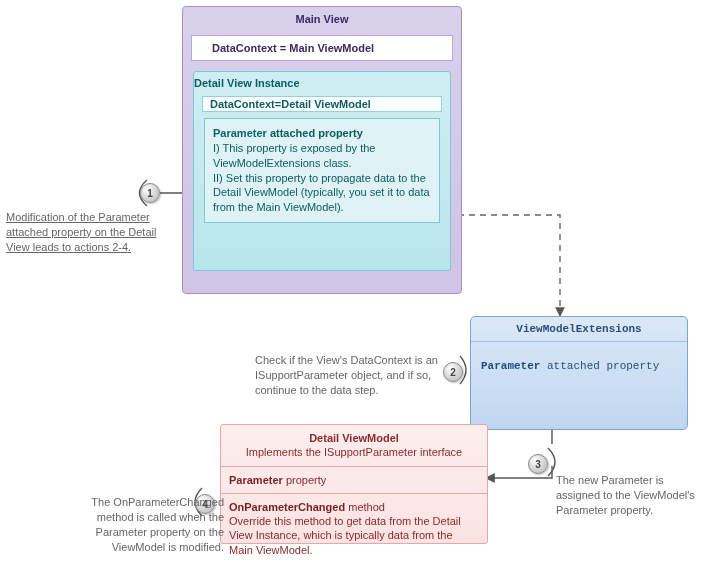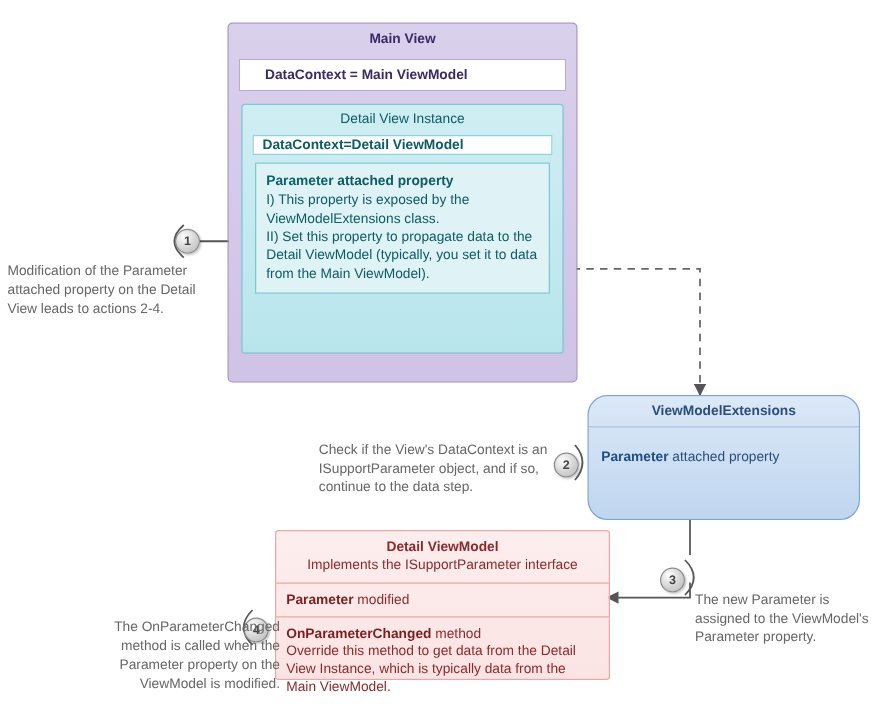--- a/index.html
+++ b/index.html
@@ -17,21 +17,20 @@
   .canvas { position: absolute; inset: 0; }
 
   
   .main-view {
     position: absolute;
     left: 182px; top: 6px;
     width: 280px; height: 288px;
     background: linear-gradient(#d9d0ec, #cfc3e6);
     border: 1px solid #a591c9;
     border-radius: 4px;
-    margin-top: 12px;
   }
   .main-view-title {
     text-align: center;
     font-weight: bold;
     color: #3b2a63;
     padding: 6px 0 4px;
   }
   .main-datacontext {
     margin: 6px 8px 8px;
     background: #fff;
@@ -43,22 +42,22 @@
 
   
   .detail-view {
     margin: 10px 10px 10px 10px;
     background: linear-gradient(#cfeef3, #b8e5ec);
     border: 1px solid #7bc9d4;
     border-radius: 3px;
     height: 200px;
   }
   .detail-view-title {
-    text-align: center;
-    font-weight: normal;
+    text-align: left;
+    font-weight: bold;
     color: #0b5c63;
     padding: 5px 0 3px;
   }
   .detail-datacontext {
     margin: 4px 8px 6px;
     background: #fff;
     border: 1px solid #8fd4dc;
     padding: 1px 7px;
     font-weight: bold;
     color: #0b5c63;
@@ -71,24 +70,25 @@
     color: #0b5c63;
     line-height: 1.35;
   }
   .parameter-ap .hd { font-weight: bold; }
   .parameter-ap .hd .strong { color: #08646c; }
 
   
   .vmext {
     position: absolute;
     left: 470px; top: 316px;
-    width: 218px; height: 100px;
+    width: 218px; height: 114px;
     background: linear-gradient(#dbe8f7, #bfd6ef);
     border: 1px solid #7aa6d6;
-    border-radius: 16px;
+    border-radius: 5px;
+    font-family: Liberation Mono, monospace;
   }
   .vmext-title {
     text-align: center;
     font-weight: bold;
     color: #2a4e7a;
     padding: 6px 0 6px;
     border-bottom: 1px solid #a7c3e3;
   }
   .vmext-body {
     padding: 18px 10px;
@@ -142,21 +142,21 @@
     color: #444;
     box-shadow: 1px 1px 2px rgba(0,0,0,.25);
   }
   .b1 { left: 140px; top: 183px; }
   .b2 { left: 443px; top: 362px; }
   .b3 { left: 528px; top: 454px; }
   .b4 { left: 195px; top: 494px; }
 
   
   .note { position: absolute; color: #666; line-height: 1.35; }
-  .n1 { left: 6px;  top: 210px; width: 170px; }
+  .n1 { left: 6px;  top: 210px; width: 170px; text-decoration: underline; }
   .n2 { left: 255px; top: 353px; width: 185px; }
   .n3 { left: 556px; top: 445px; width: 140px; margin-top: 28px; }
   .n4 { left: 56px;  top: 495px; width: 168px; text-align: right; }
 
   
   svg.wires { position: absolute; left:0; top:0; width:702px; height:570px; pointer-events:none; }
 </style>
 </head>
 <body>
 
@@ -211,21 +211,21 @@
       </div>
     </div>
   </div>
 
   <div class="dvm">
     <div class="dvm-header">
       <div class="t1">Detail ViewModel</div>
       <div>Implements the ISupportParameter interface</div>
     </div>
     <div class="dvm-sec1">
-      <div><b>Parameter</b><span> modified</span></div>
+      <div><b>Parameter</b><span> property</span></div>
     </div>
     <div class="dvm-sec2">
       <div><b>OnParameterChanged</b><span> method</span></div>
       <div>Override this method to get data from the Detail View Instance, which is typically data from the Main ViewModel.</div>
     </div>
   </div>
 
   <div class="badge b1">1</div>
   <div class="badge b2">2</div>
   <div class="badge b3">3</div>

